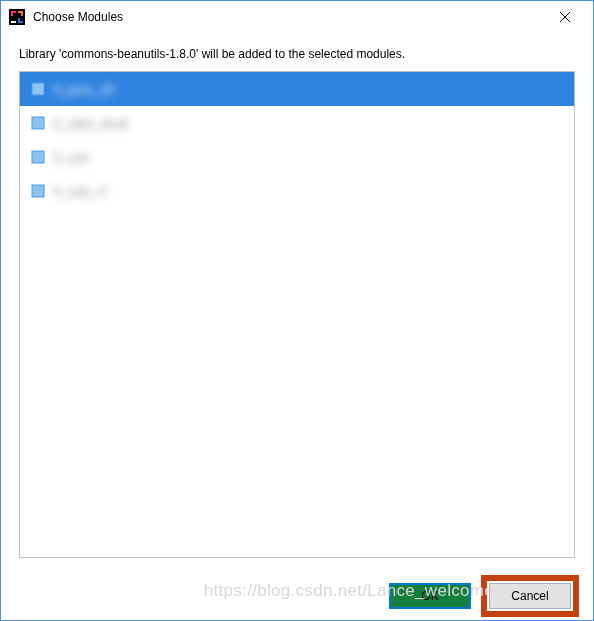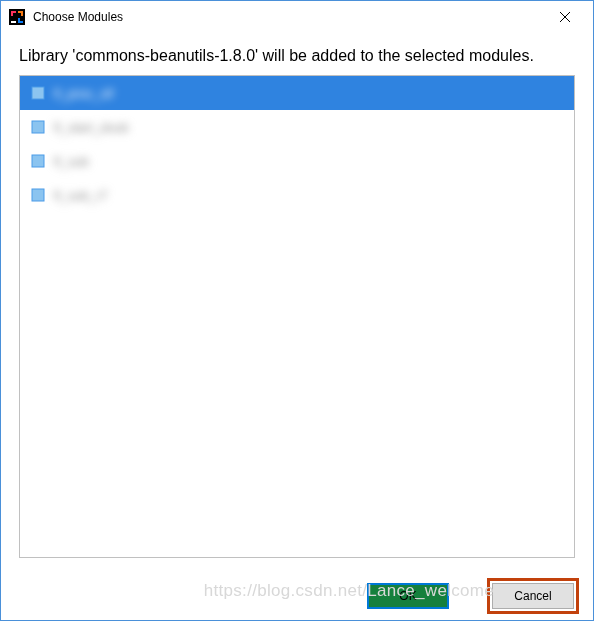--- a/index.html
+++ b/index.html
@@ -54,21 +54,21 @@
       font-size: 14px;
       color: #000000;
     }
     .content {
       flex: 1;
       padding: 14px 18px 0 18px;
       display: flex;
       flex-direction: column;
     }
     .instruction {
-      font-size: 16px;
+      font-size: 12px;
       color: #000000;
       margin-bottom: 10px;
     }
     .module-list {
       flex: 1;
       border: 1px solid #c0c0c0;
       background: #ffffff;
       overflow: hidden;
       margin-bottom: 14px;
     }
@@ -115,24 +115,23 @@
       font-size: 12px;
       font-family: inherit;
       cursor: pointer;
       padding: 0 16px;
     }
     .btn-ok {
       border: 2px solid #0078d7;
       background: #15803d;
     }
     .cancel-highlight {
-      border: 3px solid #c2410c;
+      border: 6px solid #c2410c;
       padding: 2px;
       display: inline-flex;
-      margin-left: 28px;
     }
     .watermark {
       position: absolute;
       bottom: 20px;
       right: 100px;
       font-size: 17px;
       color: #d8d8d8;
       pointer-events: none;
       letter-spacing: 0.3px;
     }

